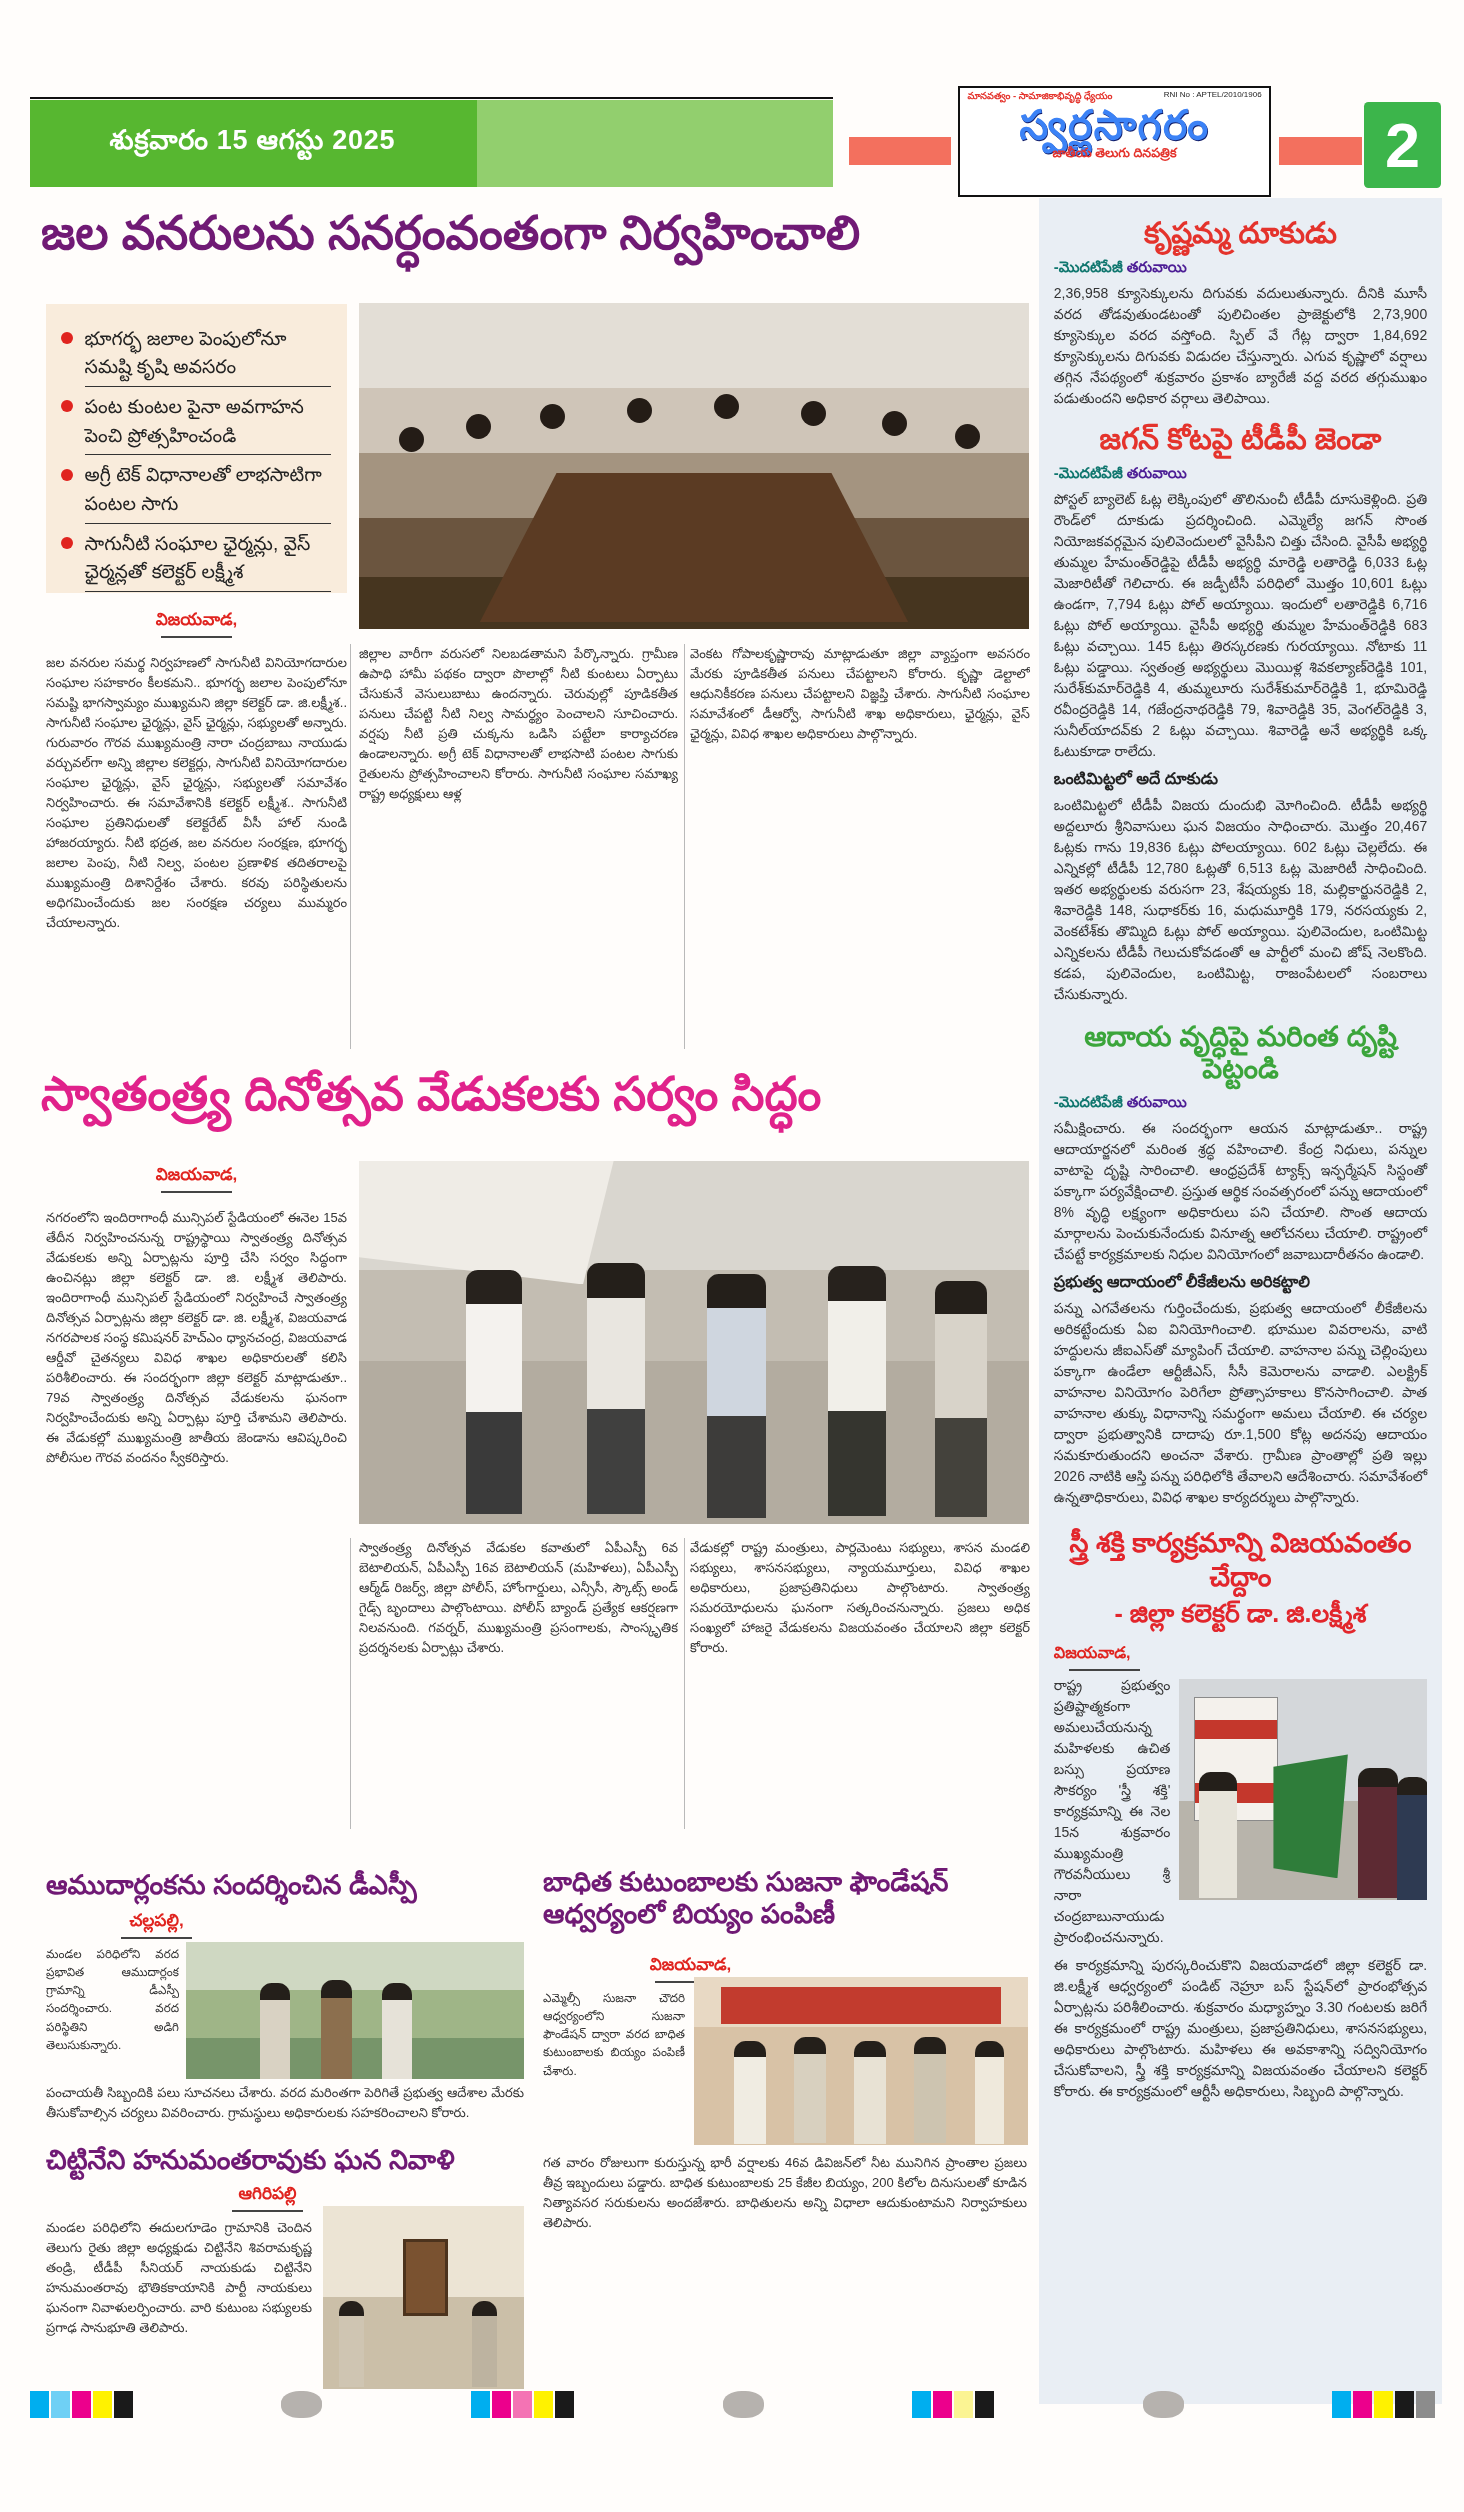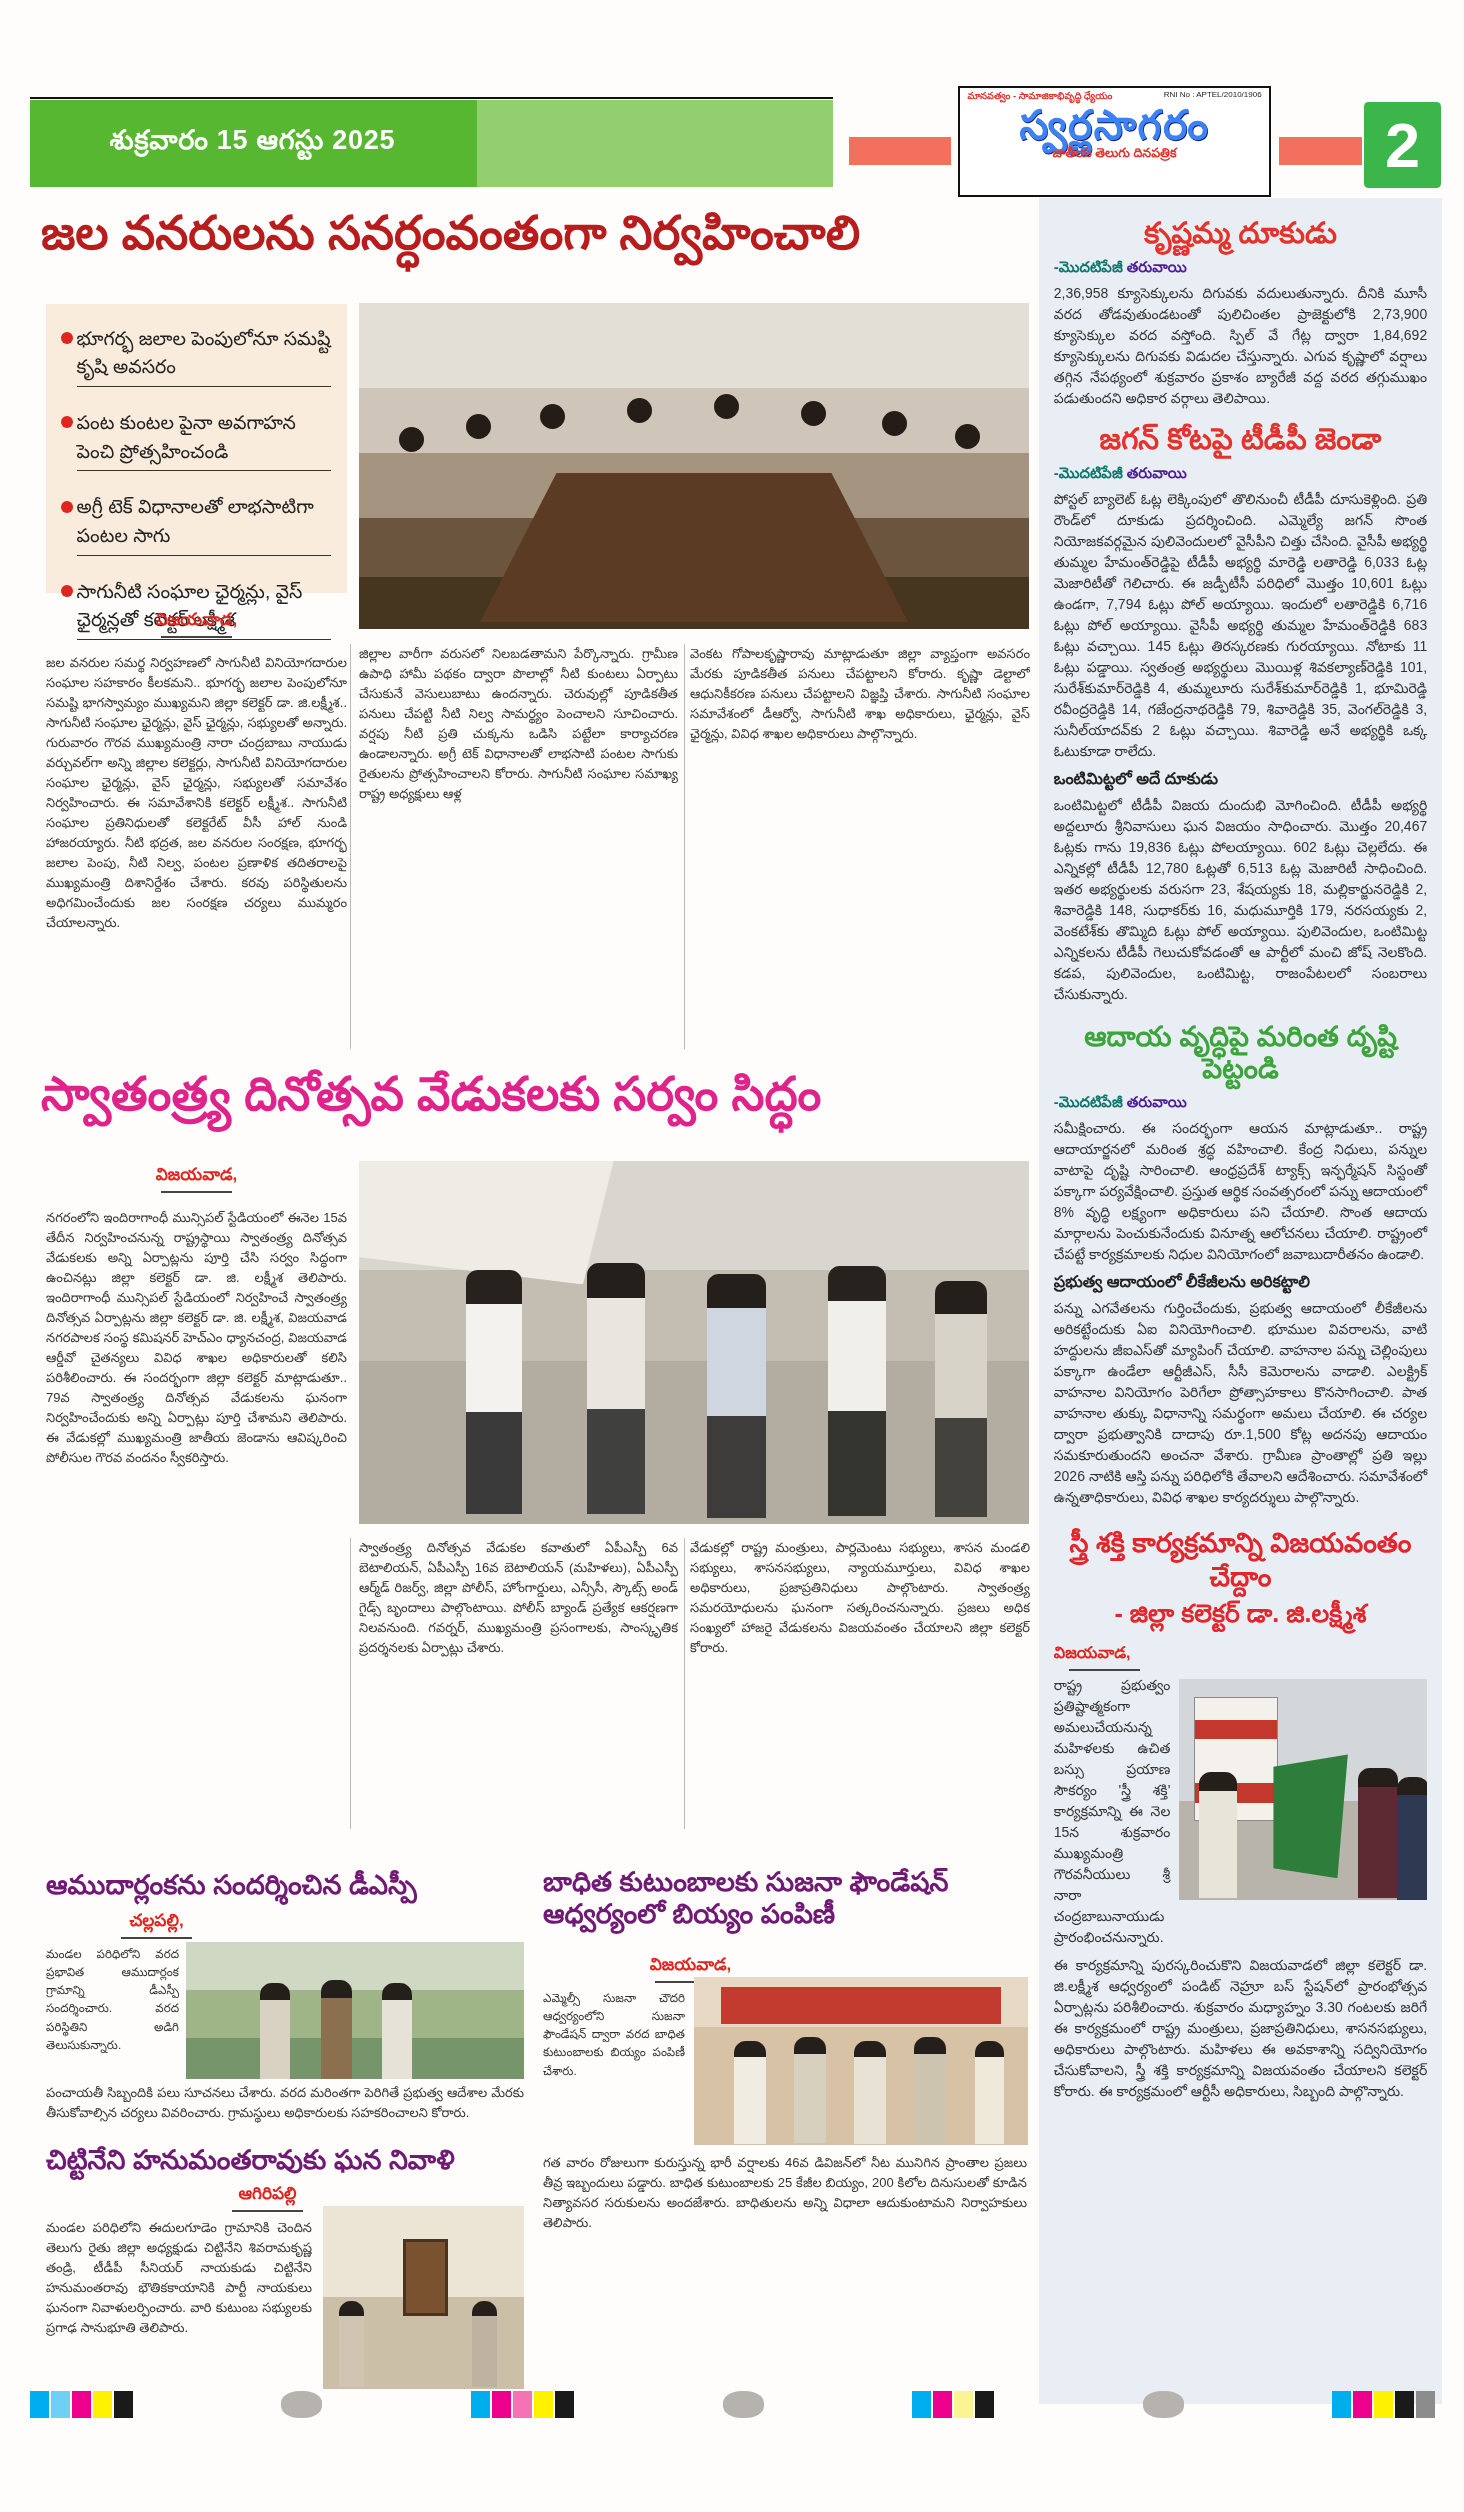--- a/index.html
+++ b/index.html
@@ -20,30 +20,30 @@
   .logo-rni { color:#222; font-size:8px; }
   .logo-title { color:#3b82f6; font-size:41px; font-weight:800; line-height:1.05;
                 text-shadow:0.7px 0.7px 0 #101b66; letter-spacing:1.5px; }
   .logo-tagline { color:#e4332c; font-size:12.6px; font-weight:bold; margin-top:-1.5px; }
   .salmon { position:absolute; top:137px; height:28px; background:#f3705e; }
   .pagenum { position:absolute; left:1364px; top:102px; width:77px; height:86px; background:#3cb54b;
              border-radius:4.4px; display:flex; align-items:center; justify-content:center; }
   .pagenum span { color:#fff; font-size:63px; font-weight:800; }
 
   
-  .head-main { position:absolute; left:41px; top:208px; width:993px; color:#b91c1c;
+  .head-main { position:absolute; left:41px; top:208px; width:993px; color:#701a75;
                font-size:47px; font-weight:800; line-height:1.05; }
   .head-magenta { position:absolute; left:41px; top:1069px; width:993px; color:#e0228b;
                   font-size:47px; font-weight:800; line-height:1.05; }
   .head-black { color:#701a75; font-size:27px; font-weight:800; line-height:1.2; }
 
   
   .leadbox { position:absolute; left:46px; top:304px; width:301px; height:289px;
              background:#f9ecdc; padding:20.7px 16px 7.4px 14.8px; }
-  .leadbox li { list-style:none; display:flex; gap:4px; margin-bottom:22px; }
+  .leadbox li { list-style:none; display:flex; gap:12px; margin-bottom:6px; }
   .dot { width:11.8px; height:11.8px; border-radius:50%; background:#e0241f; margin-top:7.4px; flex:0 0 11.8px; }
   .leadbox li span.t { font-size:19px; line-height:1.5; color:#222; border-bottom:1.1px solid #333;
                        padding-bottom:4.4px; }
 
   .dateline { color:#e0241f; font-weight:bold; font-size:17px; text-align:center; }
   .dl-rule { width:71px; height:1.5px; background:#444; margin:3px auto 0; }
 
   .col { position:absolute; font-size:13px; line-height:1.54; text-align:justify; color:#333; overflow:hidden; }
   .vline { position:absolute; width:0.7px; background:#b9b9b9; }
 

